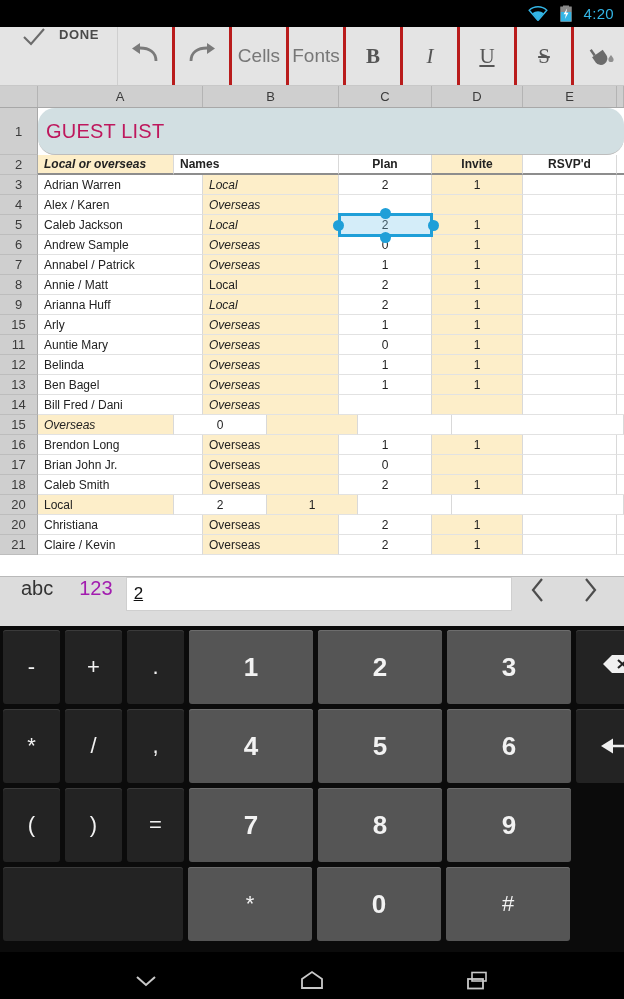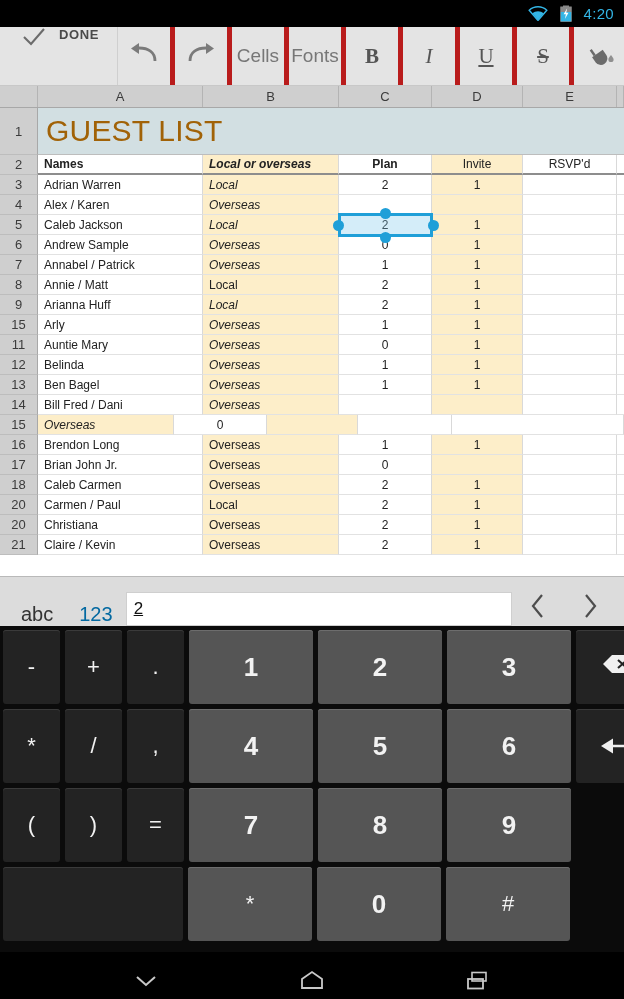--- a/index.html
+++ b/index.html
@@ -8,21 +8,21 @@
 
   
   .statusbar{height:27px;background:#000;display:flex;align-items:center;justify-content:flex-end;padding-right:10px;gap:12px;}
   .statusbar .clock{color:#33b5e5;font-size:15px;letter-spacing:.3px;}
   .wifi-icon,.batt-icon{display:block;}
 
   
   .toolbar{height:59px;background:#e4e4e4;display:flex;align-items:stretch;border-bottom:1px solid #c8c8c8;}
   .tb-done{display:flex;align-items:flex-start;gap:13px;padding:0 18px 0 22px;border-right:1px solid #cfcfcf;}
   .tb-done .lbl{font-size:13px;font-weight:bold;color:#4a4a4a;letter-spacing:.6px;}
-  .tb-btn{display:flex;align-items:center;justify-content:center;min-width:57px;padding:0 11px;border-right:5px solid #b91c1c;}
+  .tb-btn{display:flex;align-items:center;justify-content:center;min-width:57px;padding:0 11px;border-right:3px solid #b91c1c;}
   .tb-btn:last-child{border-right:none;}
   .tb-btn .txt{font-size:19px;color:#777;}
   .tb-btn .fmt{font-size:21px;color:#555;font-family:"Liberation Serif",serif;}
   .fmt-b{font-weight:bold;font-family:"Liberation Sans",sans-serif;}
   .fmt-i{font-style:italic;}
   .fmt-u{text-decoration:underline;}
   .fmt-s{text-decoration:line-through;}
 
   
   .sheet{height:490px;background:#fff;position:relative;overflow:hidden;}
@@ -36,35 +36,35 @@
 
   .row{display:flex;height:20px;}
   .row.title-row{height:47px;}
   .rh{width:38px;flex:0 0 38px;background:#cfcfcf;border-right:1px solid #a8a8a8;border-bottom:1px solid #bdbdbd;
      display:flex;align-items:center;justify-content:center;font-size:13px;color:#3b3b3b;}
   .cell{border-right:1px solid #d9d9d9;border-bottom:1px solid #e2e2e2;display:flex;align-items:center;
      font-size:12px;color:#222;padding:0 6px;overflow:hidden;white-space:nowrap;background:#fff;}
   .cell.ctr{justify-content:center;}
   .cell.tan{background:#fdeec9;}
   .cell.titlecell{background:#d2dfe2;border-right:none;border-bottom:1px solid #bdbdbd;
-     font-size:30px;color:#a16207;padding-left:8px;letter-spacing:.2px;}
+     font-size:20px;color:#be185d;padding-left:8px;letter-spacing:.2px;border-radius:17px;}
   .cell.hdr{font-weight:bold;border-bottom:2px solid #8d8d8d;}
-  .cell.hdr.reg{font-weight:normal;}
+  .cell.hdr.reg{font-weight:bold;}
   .cell.ital{font-style:italic;}
   .cell.boldital{font-weight:bold;font-style:italic;}
 
   
   .selbox{position:absolute;border:3px solid #1f9fd8;background:rgba(120,200,235,.32);
      box-sizing:border-box;pointer-events:none;}
   .handle{position:absolute;width:11px;height:11px;border-radius:50%;background:#1f9fd8;}
 
   
-  .fbar{height:50px;background:#dcdcdc;display:flex;align-items:flex-end;padding:0 8px;gap:0;
+  .fbar{height:50px;background:#dcdcdc;display:flex;align-items:flex-start;padding:0 8px;gap:0;
         border-top:1px solid #b9b9b9;}
-  .fbar .mode{font-size:20px;color:#0369a1;padding:0 13px;}
+  .fbar .mode{font-size:20px;color:#a21caf;padding:0 13px;}
   .fbar .mode.on{color:#333;}
   .fbar .finput{flex:1 1 auto;height:34px;background:#fff;border:1px solid #cfcfcf;display:flex;
      align-items:center;padding:0 7px;font-size:17px;color:#111;}
   .fbar .finput .caretval{text-decoration:underline;}
   .fbar .nav{width:52px;display:flex;align-items:center;justify-content:center;font-size:26px;color:#4d4d4d;}
 
   
   .kb{background:#0b0b0b;padding:4px 0 6px;}
   .kbrow{display:flex;height:74px;padding:0 3px;gap:5px;margin-bottom:5px;}
   .key{border-radius:3px;display:flex;align-items:center;justify-content:center;
@@ -170,22 +170,22 @@
     <div class="ch cF"></div>
   </div>
 
   <div class="row title-row">
     <div class="rh">1</div>
     <div class="cell titlecell" style="flex:1 1 auto;">GUEST LIST</div>
   </div>
 
   <div class="row">
     <div class="rh">2</div>
+    <div class="cell hdr boldital tan cB">Local or overseas</div>
     <div class="cell hdr cA">Names</div>
-    <div class="cell hdr boldital tan cB">Local or overseas</div>
     <div class="cell hdr ctr cC">Plan</div>
     <div class="cell hdr reg ctr tan cD">Invite</div>
     <div class="cell hdr reg ctr cE">RSVP'd</div>
     <div class="cell hdr reg cF"></div>
   </div>
 
   <div id="data-rows">
       <div class="row">
         <div class="rh">3</div>
         <div class="cell cA">Adrian Warren</div>
@@ -315,30 +315,29 @@
         <div class="rh">17</div>
         <div class="cell cA">Brian John Jr.</div>
         <div class="cell cB tan ">Overseas</div>
         <div class="cell cC ctr">0</div>
         <div class="cell cD ctr tan"></div>
         <div class="cell cE ctr"></div>
         <div class="cell cF"></div>
       </div>
       <div class="row">
         <div class="rh">18</div>
-        <div class="cell cA">Caleb Carmen</div>
+        <div class="cell cA">Caleb Smith</div>
         <div class="cell cB tan ">Overseas</div>
         <div class="cell cC ctr">2</div>
         <div class="cell cD ctr tan">1</div>
         <div class="cell cE ctr"></div>
         <div class="cell cF"></div>
       </div>
       <div class="row">
         <div class="rh">20</div>
-        <div class="cell cA">Carmen / Paul</div>
         <div class="cell cB tan ">Local</div>
         <div class="cell cC ctr">2</div>
         <div class="cell cD ctr tan">1</div>
         <div class="cell cE ctr"></div>
         <div class="cell cF"></div>
       </div>
       <div class="row">
         <div class="rh">20</div>
         <div class="cell cA">Christiana</div>
         <div class="cell cB tan ">Overseas</div>

